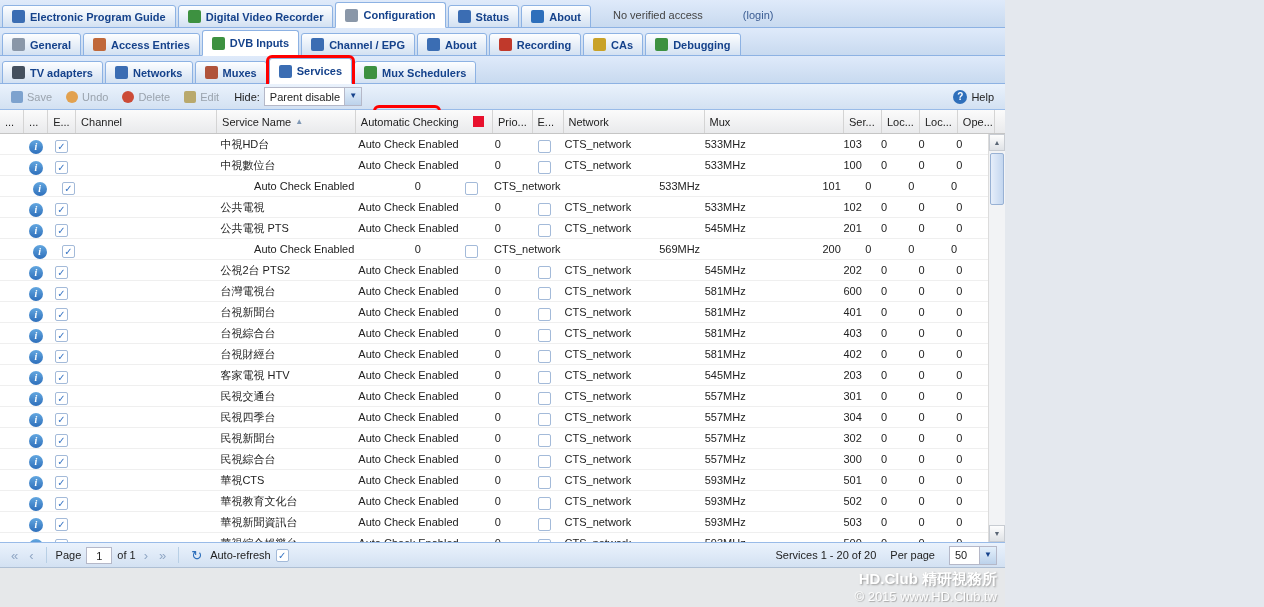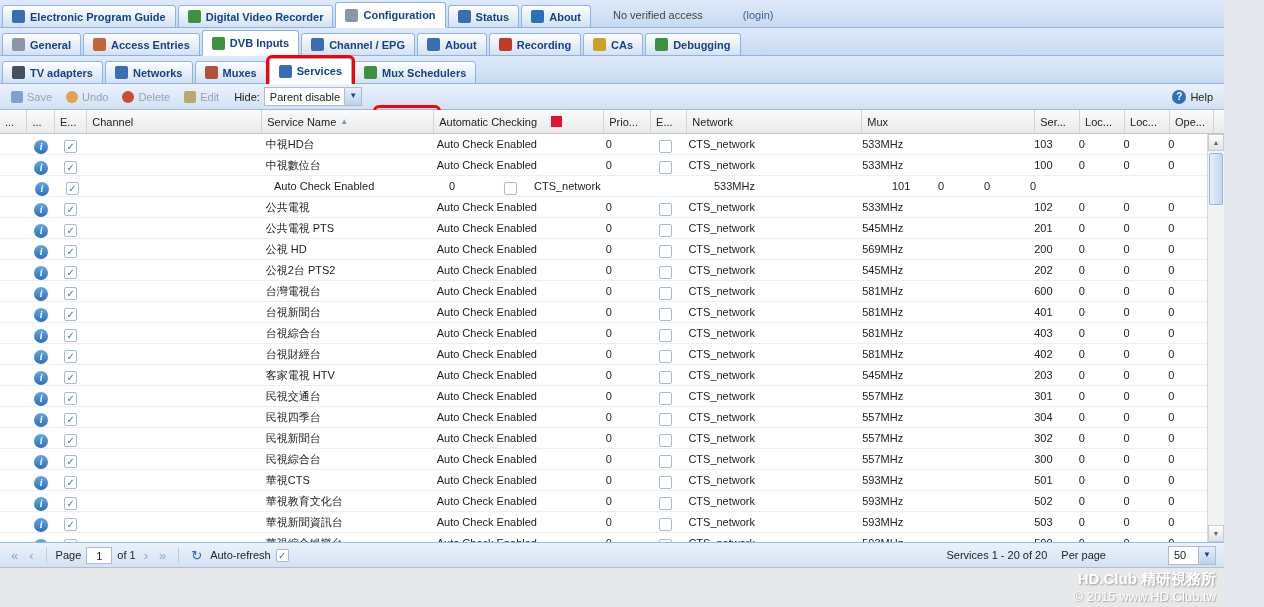--- a/index.html
+++ b/index.html
@@ -1,18 +1,18 @@
 <!DOCTYPE html>
 <html><head>
 <meta charset="utf-8">
 <style>
   * { box-sizing: border-box; }
   body { margin:0; background:#e4e8ee; }
   .app {
-    width:1224px; height:607px; position:relative; overflow:hidden;
+    width:1005px; height:607px; position:relative; overflow:hidden;
     font-family:"Liberation Sans","DejaVu Sans",sans-serif; font-size:11px; color:#222;
     background:#e4e8ee;
   }
   
   .tabbar{
     height:28px; display:flex; align-items:flex-end; padding:3px 2px 0;
     background:linear-gradient(#dfeafa,#c7d9ef);
     box-shadow:inset 0 -1px 0 #8db2e3;
     position:relative; z-index:1;
   }
@@ -95,21 +95,21 @@
   
   .footer{
     height:26px; display:flex; align-items:center; gap:5px; padding:0 8px;
     background:linear-gradient(#eaf2fc,#d3e1f2); border-top:1px solid #99bbe8; border-bottom:1px solid #aebfd4;
   }
   .pgbtn{ color:#8fa6c4; font-size:13px; padding:0 3px; cursor:pointer; }
   .pgbtn.en{ color:#2e6fbb; }
   .pg-input{ width:26px; height:17px; background:#fff; border:1px solid #b5b8c8; display:inline-block;
     text-align:center; line-height:16px; }
   .fright{ margin-left:auto; display:flex; align-items:center; gap:14px; }
-  .pp-sel{ min-width:48px;margin-left:48px; }
+  .pp-sel{ min-width:48px; }
   
   .bottomstrip{ height:39px; position:relative; background:#e6e8ea; }
   .wm{ position:absolute; right:8px; bottom:3px; text-align:right; }
   .wm1{ font-size:15px; font-weight:bold; color:#ffffff; text-shadow:1px 1px 2px #9a9a9a; }
   .wm2{ font-size:13px; color:#fdfdfd; text-shadow:1px 1px 1px #a8a8a8; }
 </style>
 </head>
 <body>
 
 <div class="app">
@@ -365,21 +365,20 @@
             <div class="cell col11">201</div>
             <div class="cell col12">0</div>
             <div class="cell col13">0</div>
             <div class="cell col14">0</div>
           </div>
           <div class="grow">
             <div class="cell col1"></div>
             <div class="cell col2 center"><span class="info-ic">i</span></div>
             <div class="cell col3 center"><span class="cb">✓</span></div>
             <div class="cell col4"></div>
-            <div class="cell col5">公視 HD</div>
             <div class="cell col6">Auto Check Enabled</div>
             <div class="cell col7">0</div>
             <div class="cell col8 center"><span class="cb"></span></div>
             <div class="cell col9">CTS_network</div>
             <div class="cell col10">569MHz</div>
             <div class="cell col11">200</div>
             <div class="cell col12">0</div>
             <div class="cell col13">0</div>
             <div class="cell col14">0</div>
           </div>

